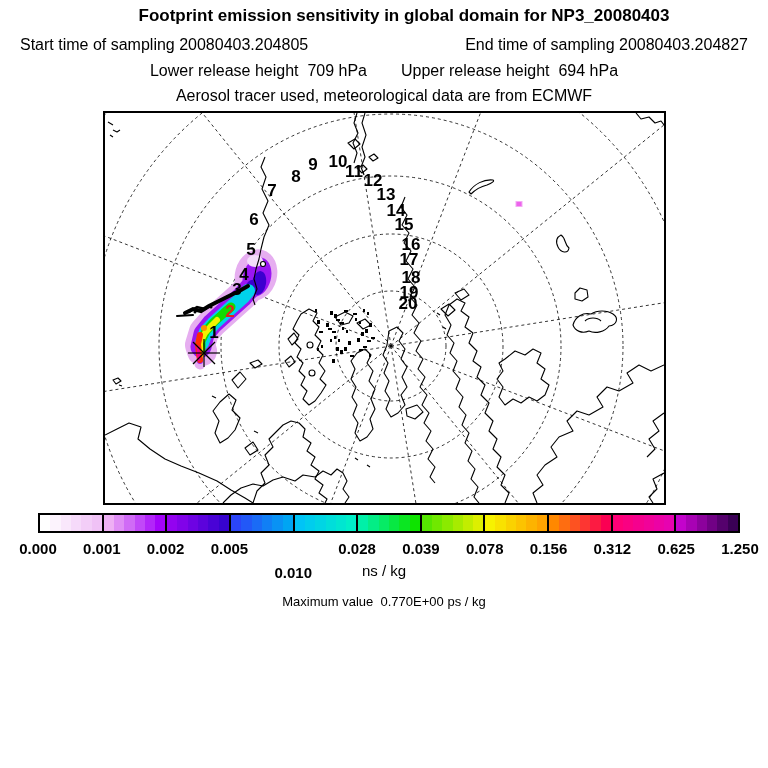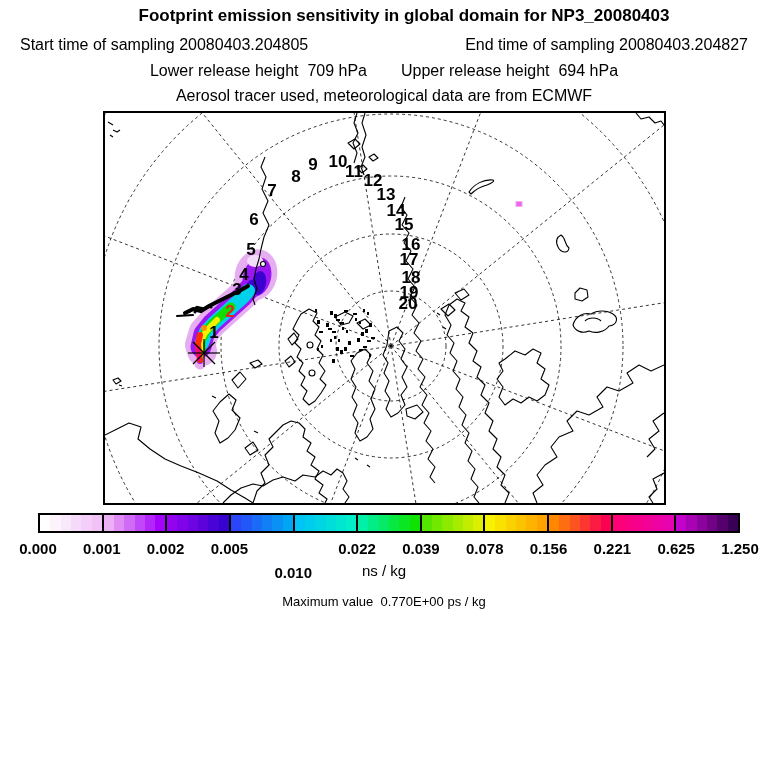--- a/index.html
+++ b/index.html
@@ -222,22 +222,22 @@
     <div class="cbseg" style="background: linear-gradient(to right, rgb(255, 136, 0) 0%, rgb(255, 136, 0) 16.7%, rgb(254, 109, 17) 16.7%, rgb(254, 109, 17) 33.3%, rgb(253, 82, 33) 33.3%, rgb(253, 82, 33) 50%, rgb(253, 54, 50) 50%, rgb(253, 54, 50) 66.7%, rgb(252, 27, 66) 66.7%, rgb(252, 27, 66) 83.3%, rgb(251, 0, 83) 83.3%, rgb(251, 0, 83) 100%);"></div>
     <div class="cbseg" style="background: linear-gradient(to right, rgb(255, 0, 119) 0%, rgb(255, 0, 119) 16.7%, rgb(250, 1, 130) 16.7%, rgb(250, 1, 130) 33.3%, rgb(245, 1, 142) 33.3%, rgb(245, 1, 142) 50%, rgb(241, 2, 153) 50%, rgb(241, 2, 153) 66.7%, rgb(236, 2, 165) 66.7%, rgb(236, 2, 165) 83.3%, rgb(231, 3, 176) 83.3%, rgb(231, 3, 176) 100%);"></div>
     <div class="cbseg" style="background: linear-gradient(to right, rgb(195, 3, 204) 0%, rgb(195, 3, 204) 16.7%, rgb(168, 2, 180) 16.7%, rgb(168, 2, 180) 33.3%, rgb(140, 2, 156) 33.3%, rgb(140, 2, 156) 50%, rgb(113, 1, 133) 50%, rgb(113, 1, 133) 66.7%, rgb(85, 1, 109) 66.7%, rgb(85, 1, 109) 83.3%, rgb(58, 0, 85) 83.3%, rgb(58, 0, 85) 100%);"></div>
   </div>
 <div id="cblabels">
     <span class="cblab" style="left: 0px;">0.000</span>
     <span class="cblab" style="left: 63.8182px;">0.001</span>
     <span class="cblab" style="left: 127.636px;">0.002</span>
     <span class="cblab" style="left: 191.455px;">0.005</span>
     <span class="cblab" style="left: 255.273px; margin-top: 24px;">0.010</span>
-    <span class="cblab" style="left: 319.091px;">0.022</span>
+    <span class="cblab" style="left: 319.091px;">0.028</span>
     <span class="cblab" style="left: 382.909px;">0.039</span>
     <span class="cblab" style="left: 446.727px;">0.078</span>
     <span class="cblab" style="left: 510.545px;">0.156</span>
-    <span class="cblab" style="left: 574.364px;">0.221</span>
+    <span class="cblab" style="left: 574.364px;">0.312</span>
     <span class="cblab" style="left: 638.182px;">0.625</span>
     <span class="cblab" style="left: 702px;">1.250</span>
   </div>
 <div class="hline" id="units">ns / kg</div>
 <div class="hline" id="maxval">Maximum value  0.770E+00 ps / kg</div>
 
 </body></html>

